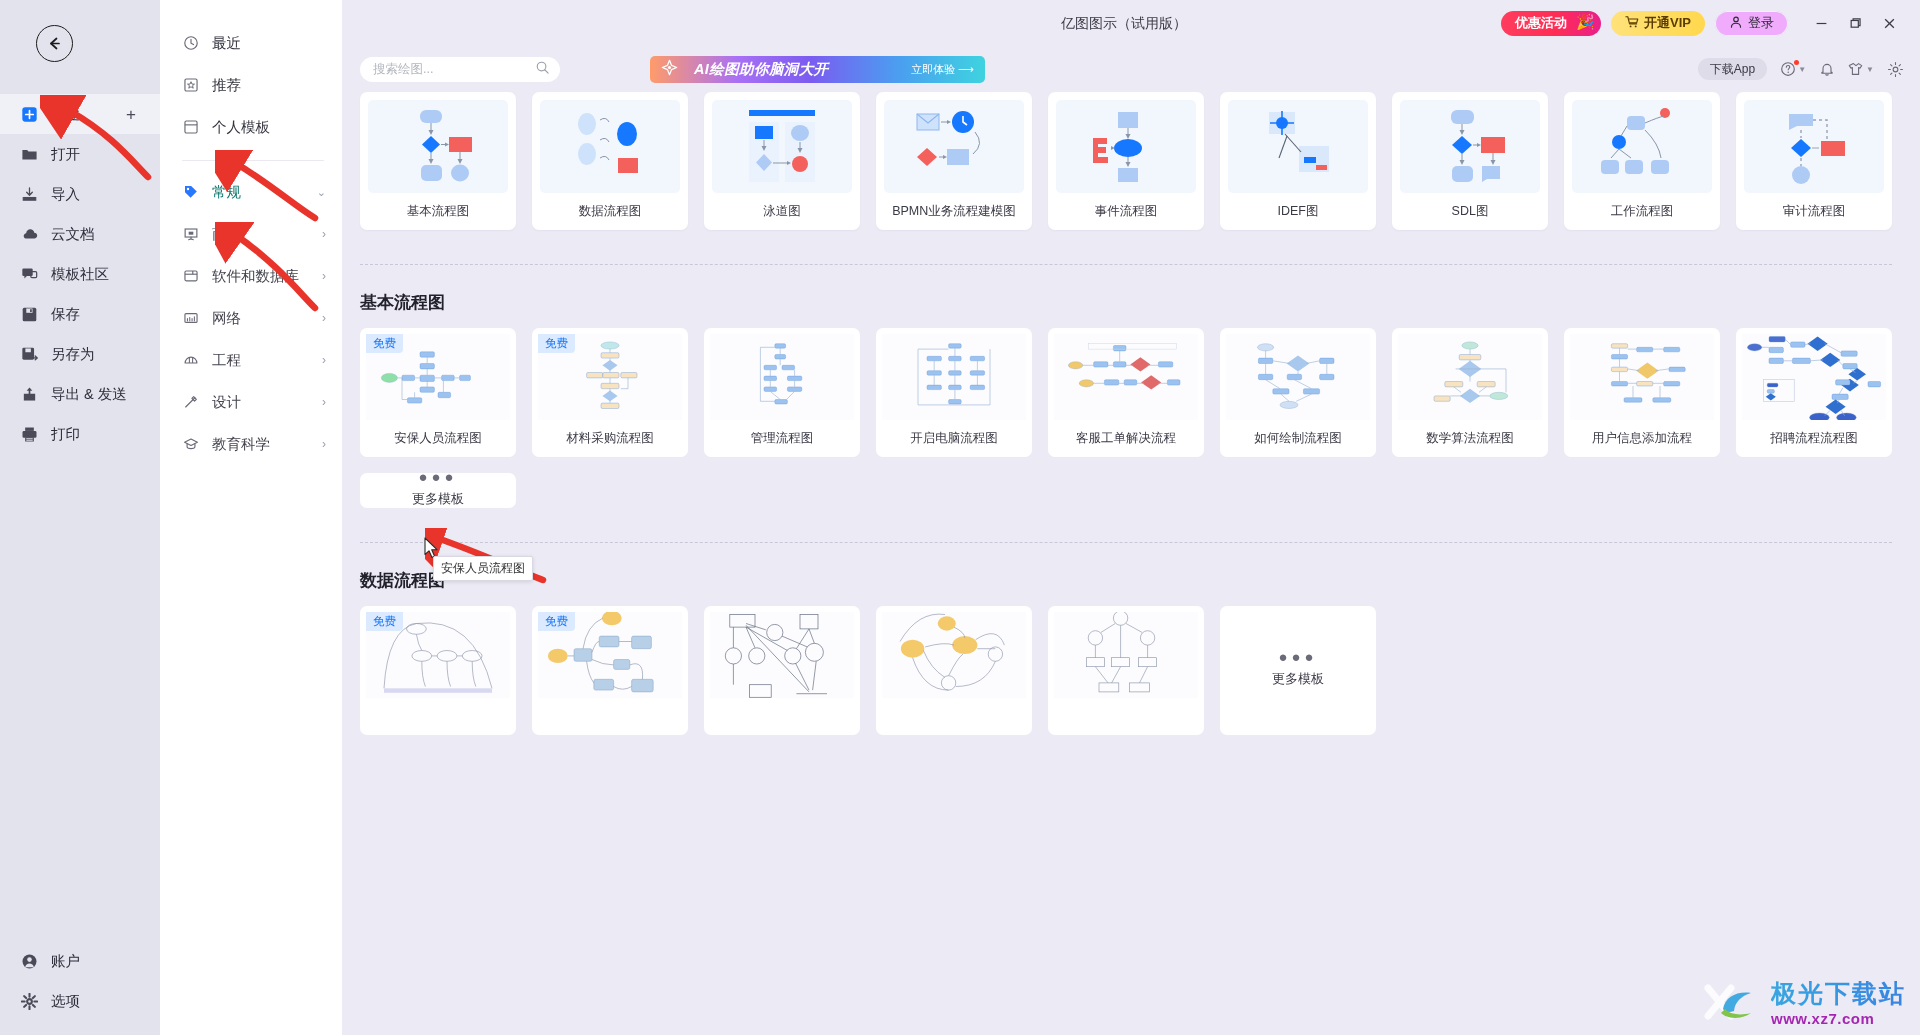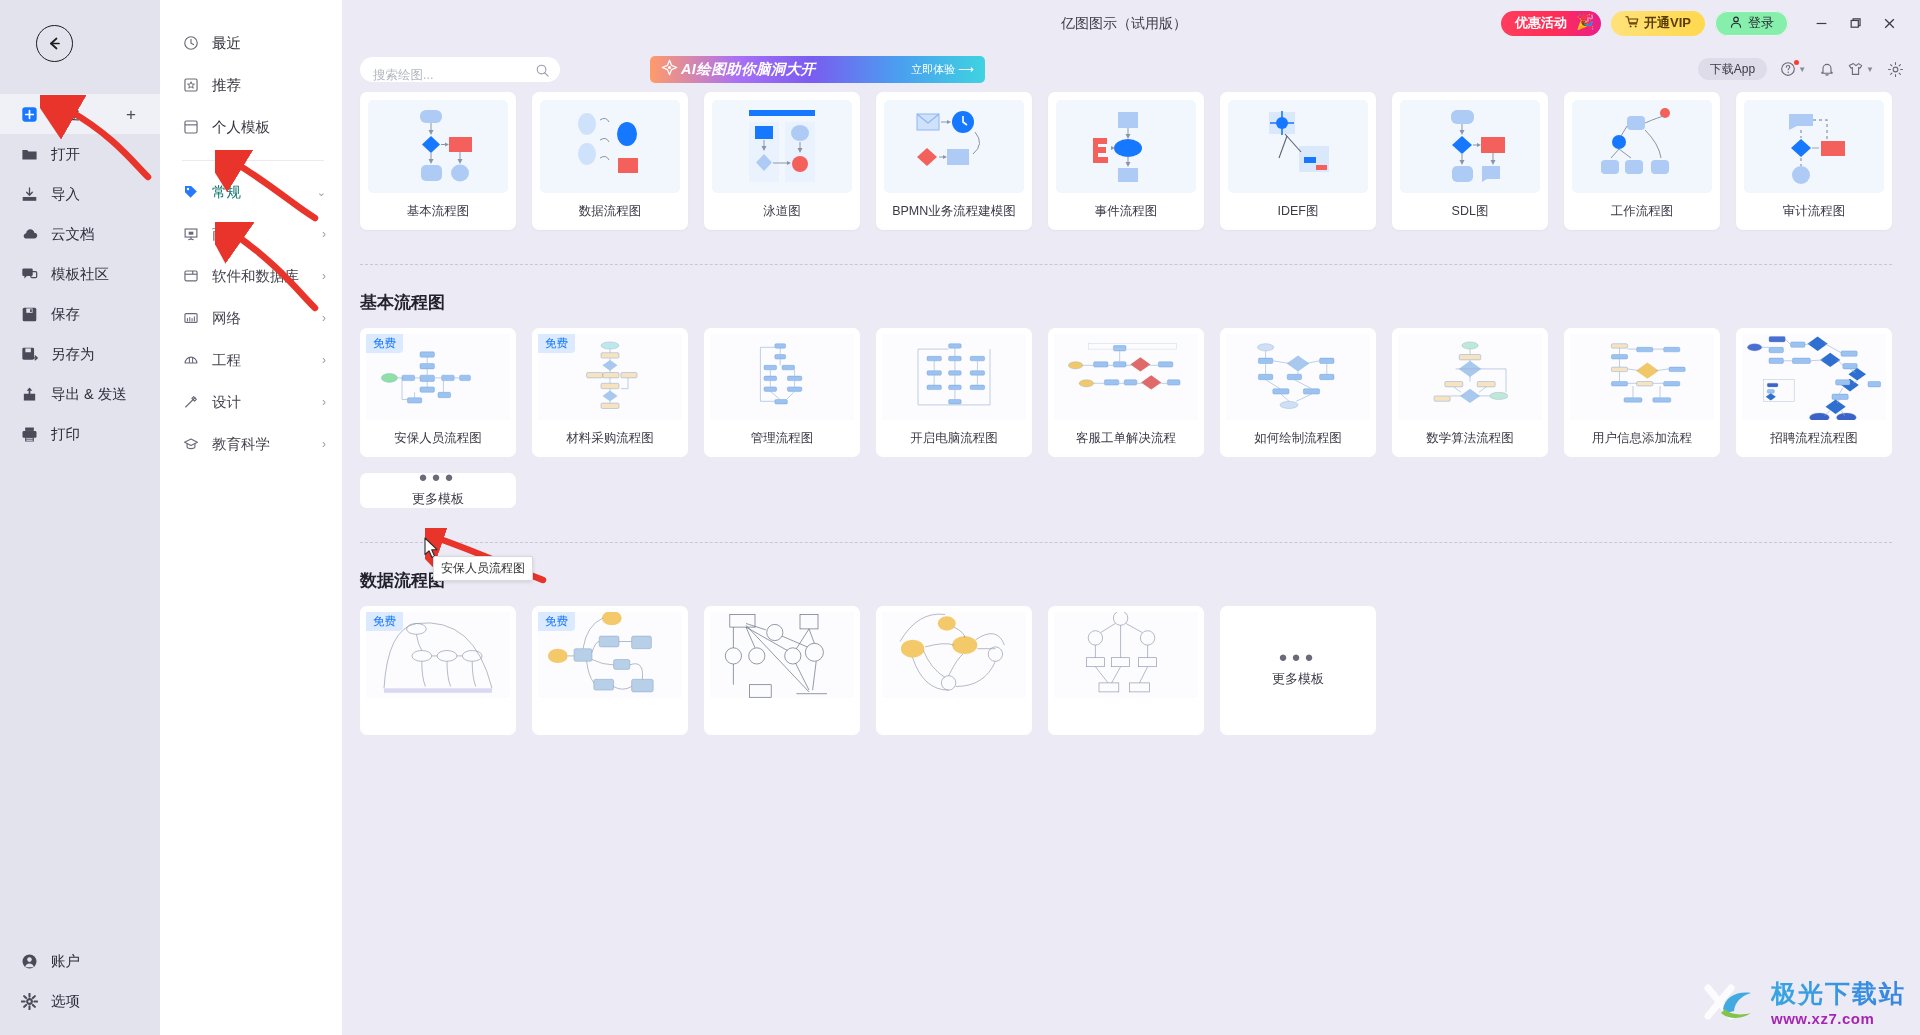--- a/index.html
+++ b/index.html
@@ -85,47 +85,47 @@
   }
   .title-right { margin-left: auto; display: flex; align-items: center; gap: 10px; padding-right: 16px; }
   .pill {
     height: 25px; border-radius: 13px; display: flex; align-items: center;
     padding: 0 14px; font-size: 13px; font-weight: bold; cursor: pointer; gap: 5px;
     position: relative; white-space: nowrap;
   }
   .pill-promo { background: linear-gradient(92deg,#ff3d5e 0%, #ff2d55 55%, #e91e8c 100%); color:#fff; padding-right: 34px;}
   .promo-deco { position:absolute; right: 6px; top: 2px; font-size: 15px; }
   .pill-vip { background: linear-gradient(92deg,#ffe27a 0%, #ffd84d 100%); color: #5a3c00; }
-  .pill-login { background: #86efac; color: #2b2b35; font-weight: normal; box-shadow: 0 0 0 1px #f0f0f5 inset;}
+  .pill-login { background: #f0abfc; color: #2b2b35; font-weight: normal; box-shadow: 0 0 0 1px #f0f0f5 inset;}
   .win-btns { display: flex; align-items: center; gap: 4px; margin-left: 8px; }
   .win-btn {
     width: 30px; height: 26px; display: flex; align-items: center; justify-content: center;
     cursor: pointer; color: #3c3c48;
   }
 
   .subbar {
     height: 46px; display: flex; align-items: center; position: relative;
     padding: 0 16px 0 18px;
   }
   .search-box {
     width: 200px; height: 25px; background: #fff; border-radius: 14px;
-    display: flex; align-items: flex-end; padding: 0 10px 0 13px;
+    display: flex; align-items: center; padding: 0 10px 0 13px;
     margin-left: 0px;
   }
   .search-box input {
     border: 0; outline: 0; flex: 1; font-size: 12.5px; color: #3a3a46;
     background: transparent; font-family: inherit;
   }
   .search-box input::placeholder { color: #b3b6bf; }
 
   .ai-banner {
     margin-left: 90px; width: 335px; height: 27px; border-radius: 5px;
     background: linear-gradient(90deg,#ff9b6a 0%, #a970f5 26%, #7a5cf0 48%, #4b9ef0 74%, #3ed3e0 100%);
     display: flex; align-items: center; padding: 0 11px; cursor: pointer;
-    color: #fff; gap: 3px;
+    color: #fff; gap: 16px;
   }
   .ai-banner-text { font-size: 14.5px; font-weight: bold; font-style: italic; letter-spacing: .4px; }
   .ai-banner-cta { margin-left: auto; font-size: 11px; display:flex; align-items:center; gap:4px;}
 
   .sub-right { margin-left: auto; display: flex; align-items: center; gap: 13px; }
   .dl-app {
     background: #dedce9; border-radius: 12px; height: 22px; padding: 0 12px;
     display: flex; align-items: center; font-size: 12px; color: #3a3a46; cursor: pointer;
   }
   .hicon { color: #5a5a68; cursor: pointer; display:flex; align-items:center; gap:2px; position: relative;}

